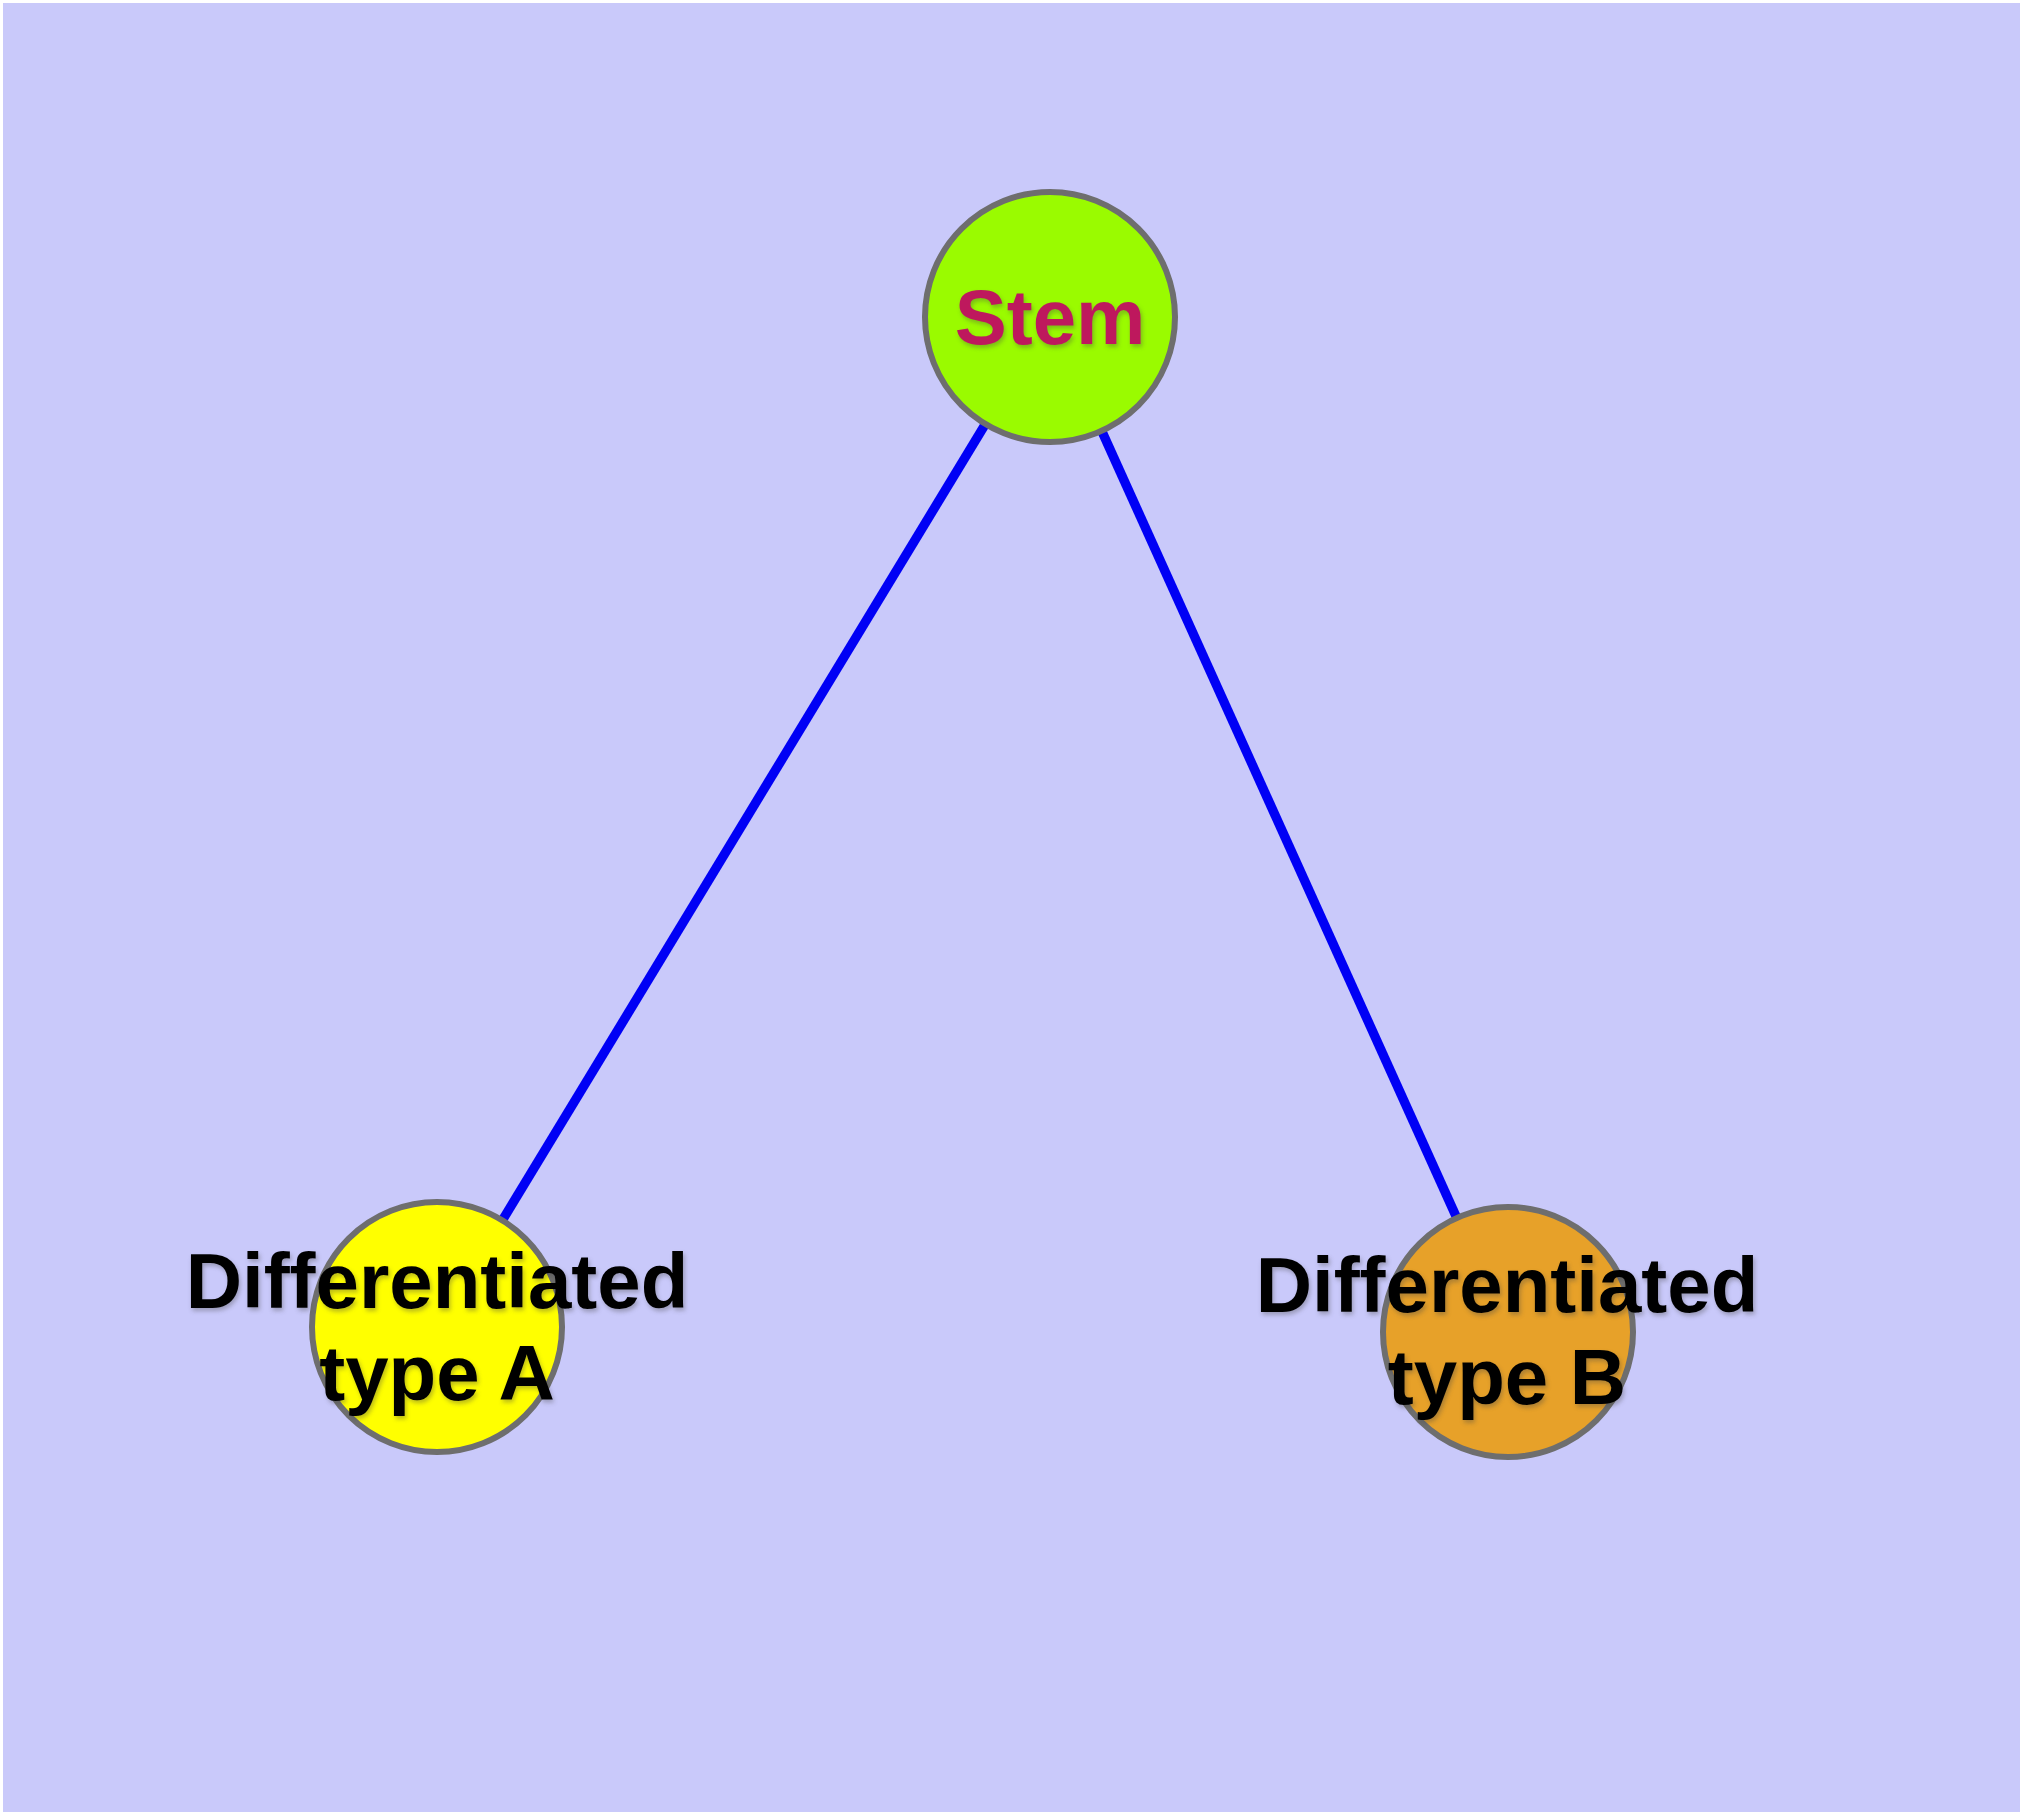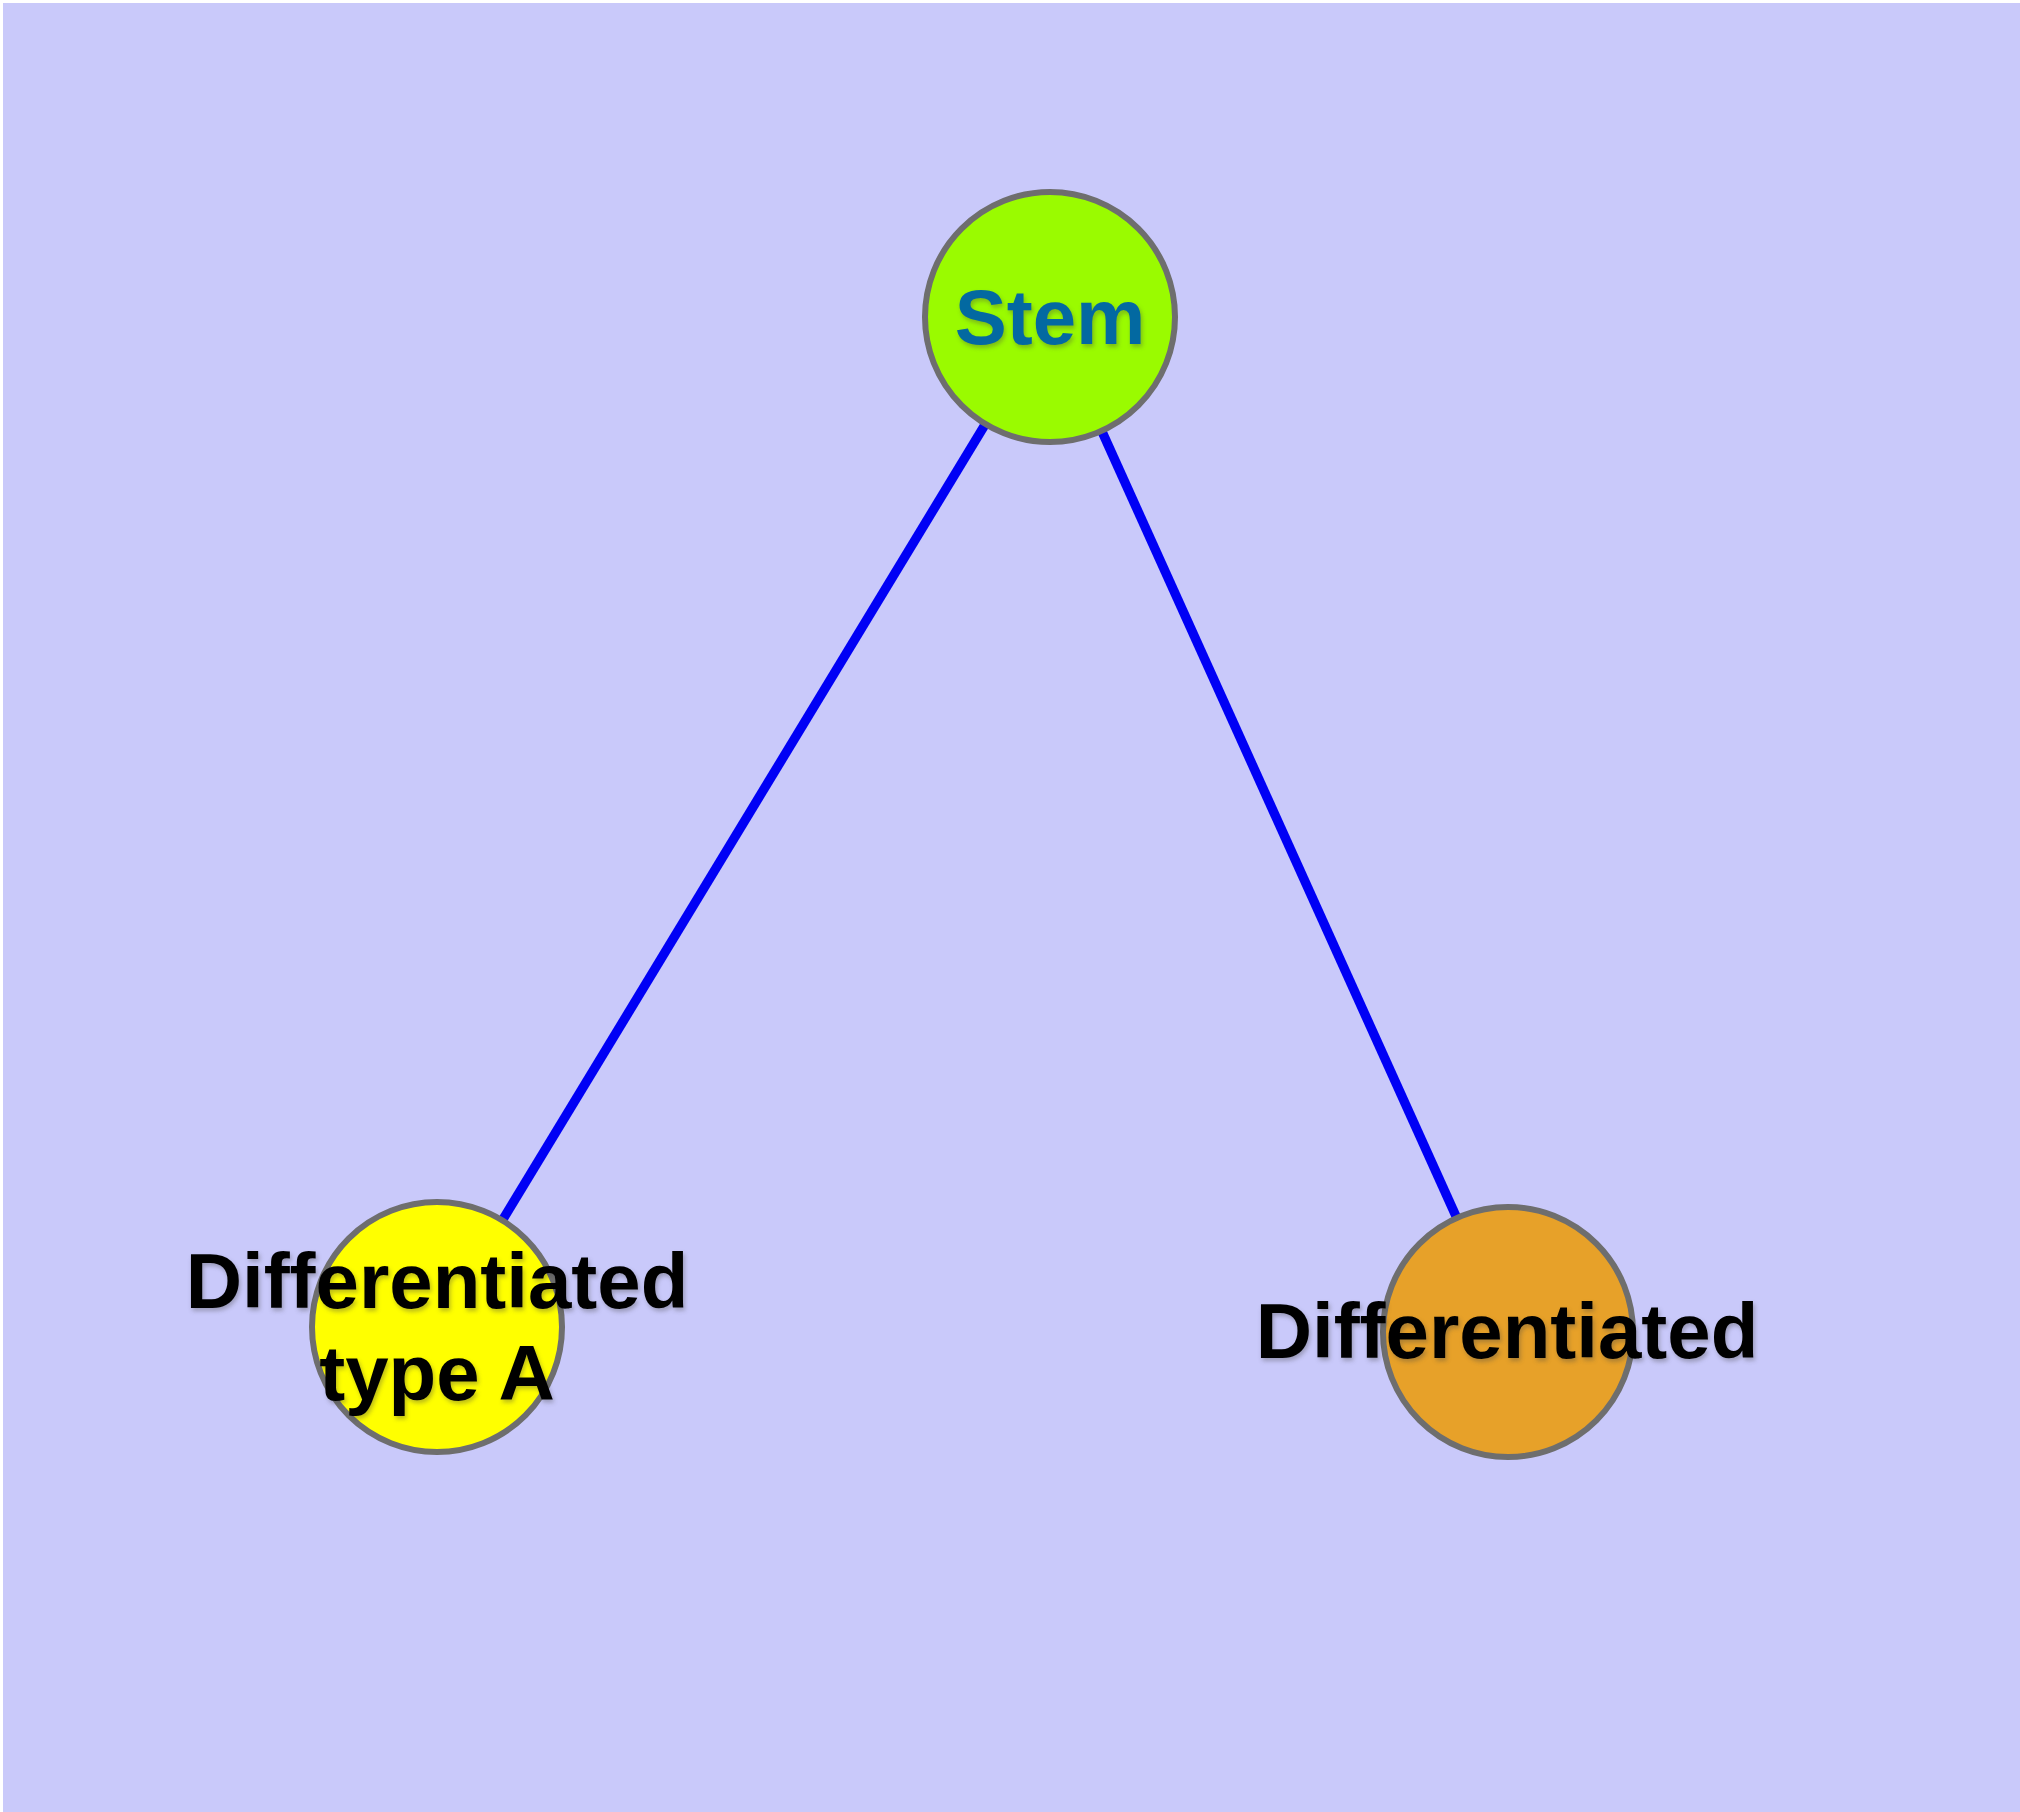--- a/index.html
+++ b/index.html
@@ -68,30 +68,31 @@
 
   <svg id="edge-layer" width="2021" height="1812" viewBox="0 0 2384 2138">
     <line x1="1239" y1="374" x2="516" y2="1566" stroke="#0000F5" stroke-width="11" stroke-linecap="butt"></line>
     <line x1="1239" y1="374" x2="1779" y2="1571" stroke="#0000F5" stroke-width="11" stroke-linecap="butt"></line>
   </svg>
 
   <div class="node" style="left: 922px; top: 189px; width: 256px; height: 256px; background: rgb(154, 251, 0); border-color: rgb(110, 110, 110); border-width: 6px;"></div>
   <div class="node" style="left: 309px; top: 1199px; width: 256px; height: 256px; background: rgb(255, 255, 0); border-color: rgb(110, 110, 110); border-width: 6px;"></div>
   <div class="node" style="left: 1380px; top: 1204px; width: 256px; height: 256px; background: rgb(231, 161, 41); border-color: rgb(110, 110, 110); border-width: 6px;"></div>
 
-  <div class="node-label" style="left: 1559px; top: 317px; color: #0369a1;">
+  <div class="node-label" style="left: 1559px; top: 317px; color: #be185d;">
     <span class="line">Stem</span>
   </div>
 
   <div class="node-label" style="left: 946px; top: 1327px; color: rgb(0, 0, 0);">
     <span class="line">Differentiated</span>
     <span class="line">type A</span>
   </div>
 
   <div class="node-label" style="left: 2016px; top: 1331px; color: rgb(0, 0, 0);">
     <span class="line">Differentiated</span>
+    <span class="line">type B</span>
   </div>
 
   <div class="edge-margin-top"></div>
   <div class="edge-margin-left"></div>
 
 </div>
 
 
 </body></html>

